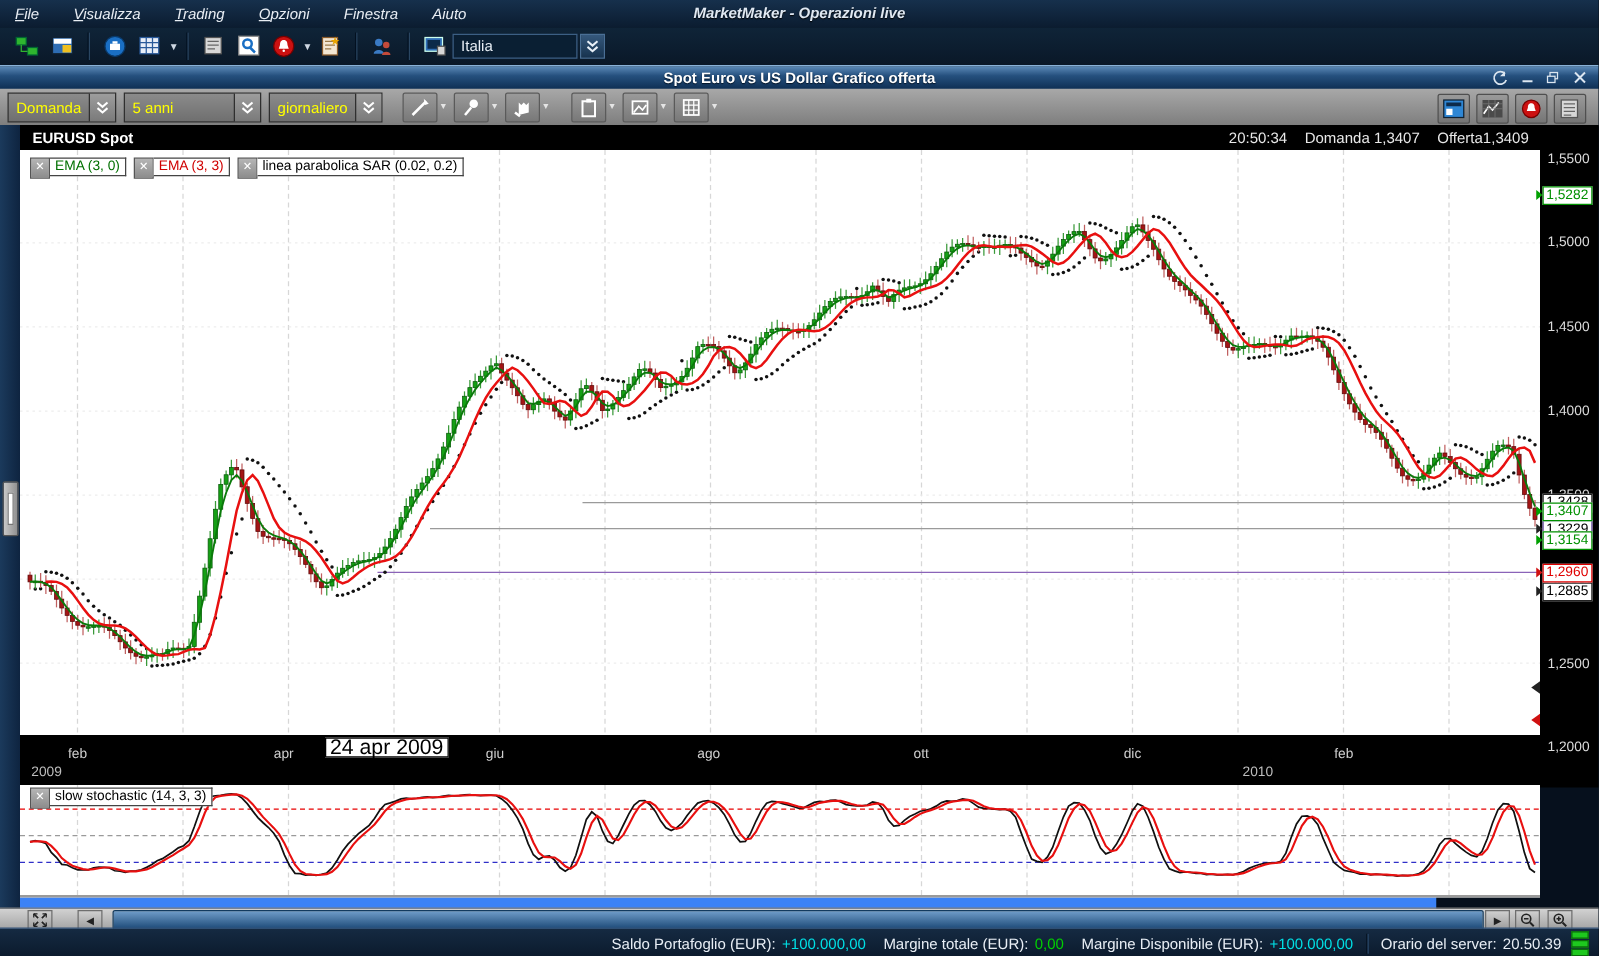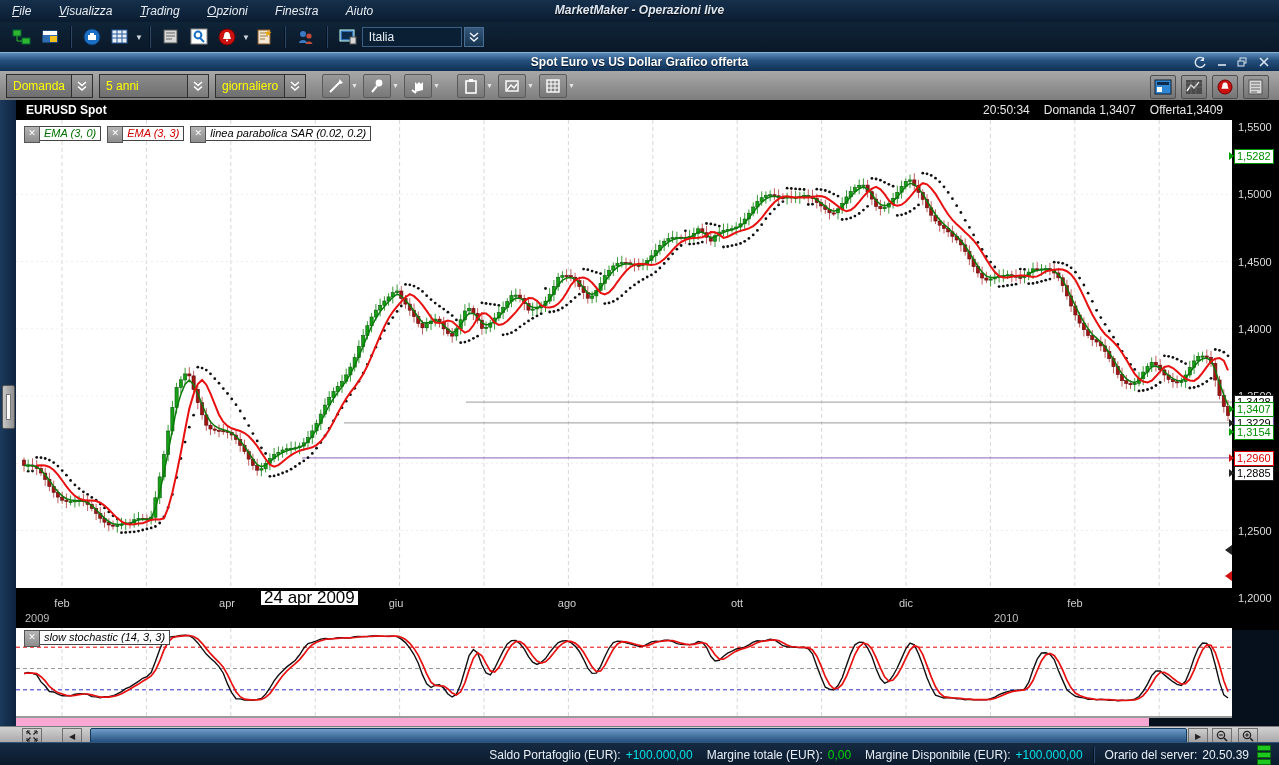--- a/index.html
+++ b/index.html
@@ -26,37 +26,37 @@
   #win-toolbar{left:0;top:71px;width:1279px;height:29px;background:linear-gradient(#a8a8a8,#7e7e7e);border-bottom:1px solid #4e4e4e;display:flex;align-items:center;}
   .dd-btn{display:flex;align-items:center;height:22px;border:1px solid #2f2f2f;background:linear-gradient(#8b8b8b,#6f6f6f);margin-left:6px;}
   .dd-label{color:#ffff00;font-size:12px;padding:0 6px;white-space:nowrap;}
   .dd-chev{width:20px;height:100%;border-left:1px solid #2f2f2f;background:linear-gradient(#9d9d9d,#7a7a7a);display:flex;align-items:center;justify-content:center;}
   .tool-btn{width:26px;height:22px;background:linear-gradient(#9a9a9a,#787878);border:1px solid #5a5a5a;border-radius:2px;display:flex;align-items:center;justify-content:center;margin-left:4px;}
   .tool-caret{width:9px;height:22px;display:flex;align-items:center;justify-content:center;color:#e5e5e5;font-size:7px;}
   .tool-gap{width:12px;}
   #win-toolbar-right{position:absolute;right:10px;top:75px;display:flex;gap:5px;}
   .tbr-btn{width:24px;height:22px;background:linear-gradient(#9a9a9a,#757575);border:1px solid #4f4f4f;border-radius:2px;display:flex;align-items:center;justify-content:center;}
   
-  #content{left:0;top:100px;width:1149px;height:642px;background:#f9a8d4;}
+  #content{left:0;top:100px;width:1149px;height:642px;background:#3b82f6;}
   #left-strip{left:0;top:0;width:16px;height:628px;background:linear-gradient(90deg,#1b3a5c,#0e2440);}
   #strip-handle{left:2px;top:285px;width:11px;height:42px;background:linear-gradient(90deg,#c8c8c8,#8f8f8f);border:1px solid #555;border-radius:2px;}
   #strip-handle:after{content:"";position:absolute;left:3px;top:8px;width:3px;height:24px;background:#fff;border:1px solid #777;}
   #quote-bar{left:16px;top:0;width:1263px;height:20px;background:#000;color:#fff;}
   #symbol-label{left:10px;top:3px;font-size:12px;font-weight:bold;color:#fff;}
   #quote-right{right:56px;top:3px;font-size:12px;color:#e8e8e8;display:flex;gap:14px;white-space:nowrap;}
   #collapse-btn{right:8px;top:2px;width:30px;height:13px;background:linear-gradient(#d9d9d9,#9f9f9f);border:1px solid #666;border-radius:7px 7px 3px 3px;display:flex;align-items:center;justify-content:center;}
   #main-plot{left:16px;top:20px;width:1216px;height:468px;background:#fff;border-bottom:2px solid #9a9a9a;}
   #main-svg,#stoch-svg{display:block;}
   .vgrid{stroke:#d7d7d7;stroke-width:1;stroke-dasharray:4 3;}
   .hgrid{stroke:#ededed;stroke-width:1;stroke-dasharray:2 3;}
   
   .legend-row{position:absolute;left:8px;top:6px;display:flex;gap:6px;}
   .chip{display:flex;height:15px;}
   .chip-x{width:14px;height:15px;background:linear-gradient(#b5b5b5,#8d8d8d);border:1px solid #555;color:#fff;font-size:9px;line-height:13px;text-align:center;}
-  .chip-label{background:#fff;border:1px solid #444;border-left:none;font-size:11px;line-height:13px;padding:0 4px;color:#000;white-space:nowrap;font-style:italic;}
+  .chip-label{background:#fff;border:1px solid #444;border-left:none;font-size:11px;line-height:13px;padding:0 4px;color:#000;white-space:nowrap;}
   .chip-green{color:#007000;} .chip-red{color:#d00000;}
   
   #price-axis{left:1232px;top:0;width:47px;height:530px;background:#000;color:#dcdcdc;font-size:11px;}
   .tick{position:absolute;left:6px;white-space:nowrap;}
   .pmark{position:absolute;left:2px;padding:1px 2px;font-size:11px;background:#fff;border:1px solid #000;white-space:nowrap;line-height:11px;}
   .pm-green{border-color:#009000;color:#009000;}
   .pm-red{border-color:#e00000;color:#e00000;}
   .pm-purple{border-color:#6a4fa0;color:#000;}
   .pm-white{border-color:#222;color:#000;}
   .axis-arrow{position:absolute;left:-3px;width:0;height:0;border-top:4px solid transparent;border-bottom:4px solid transparent;}

